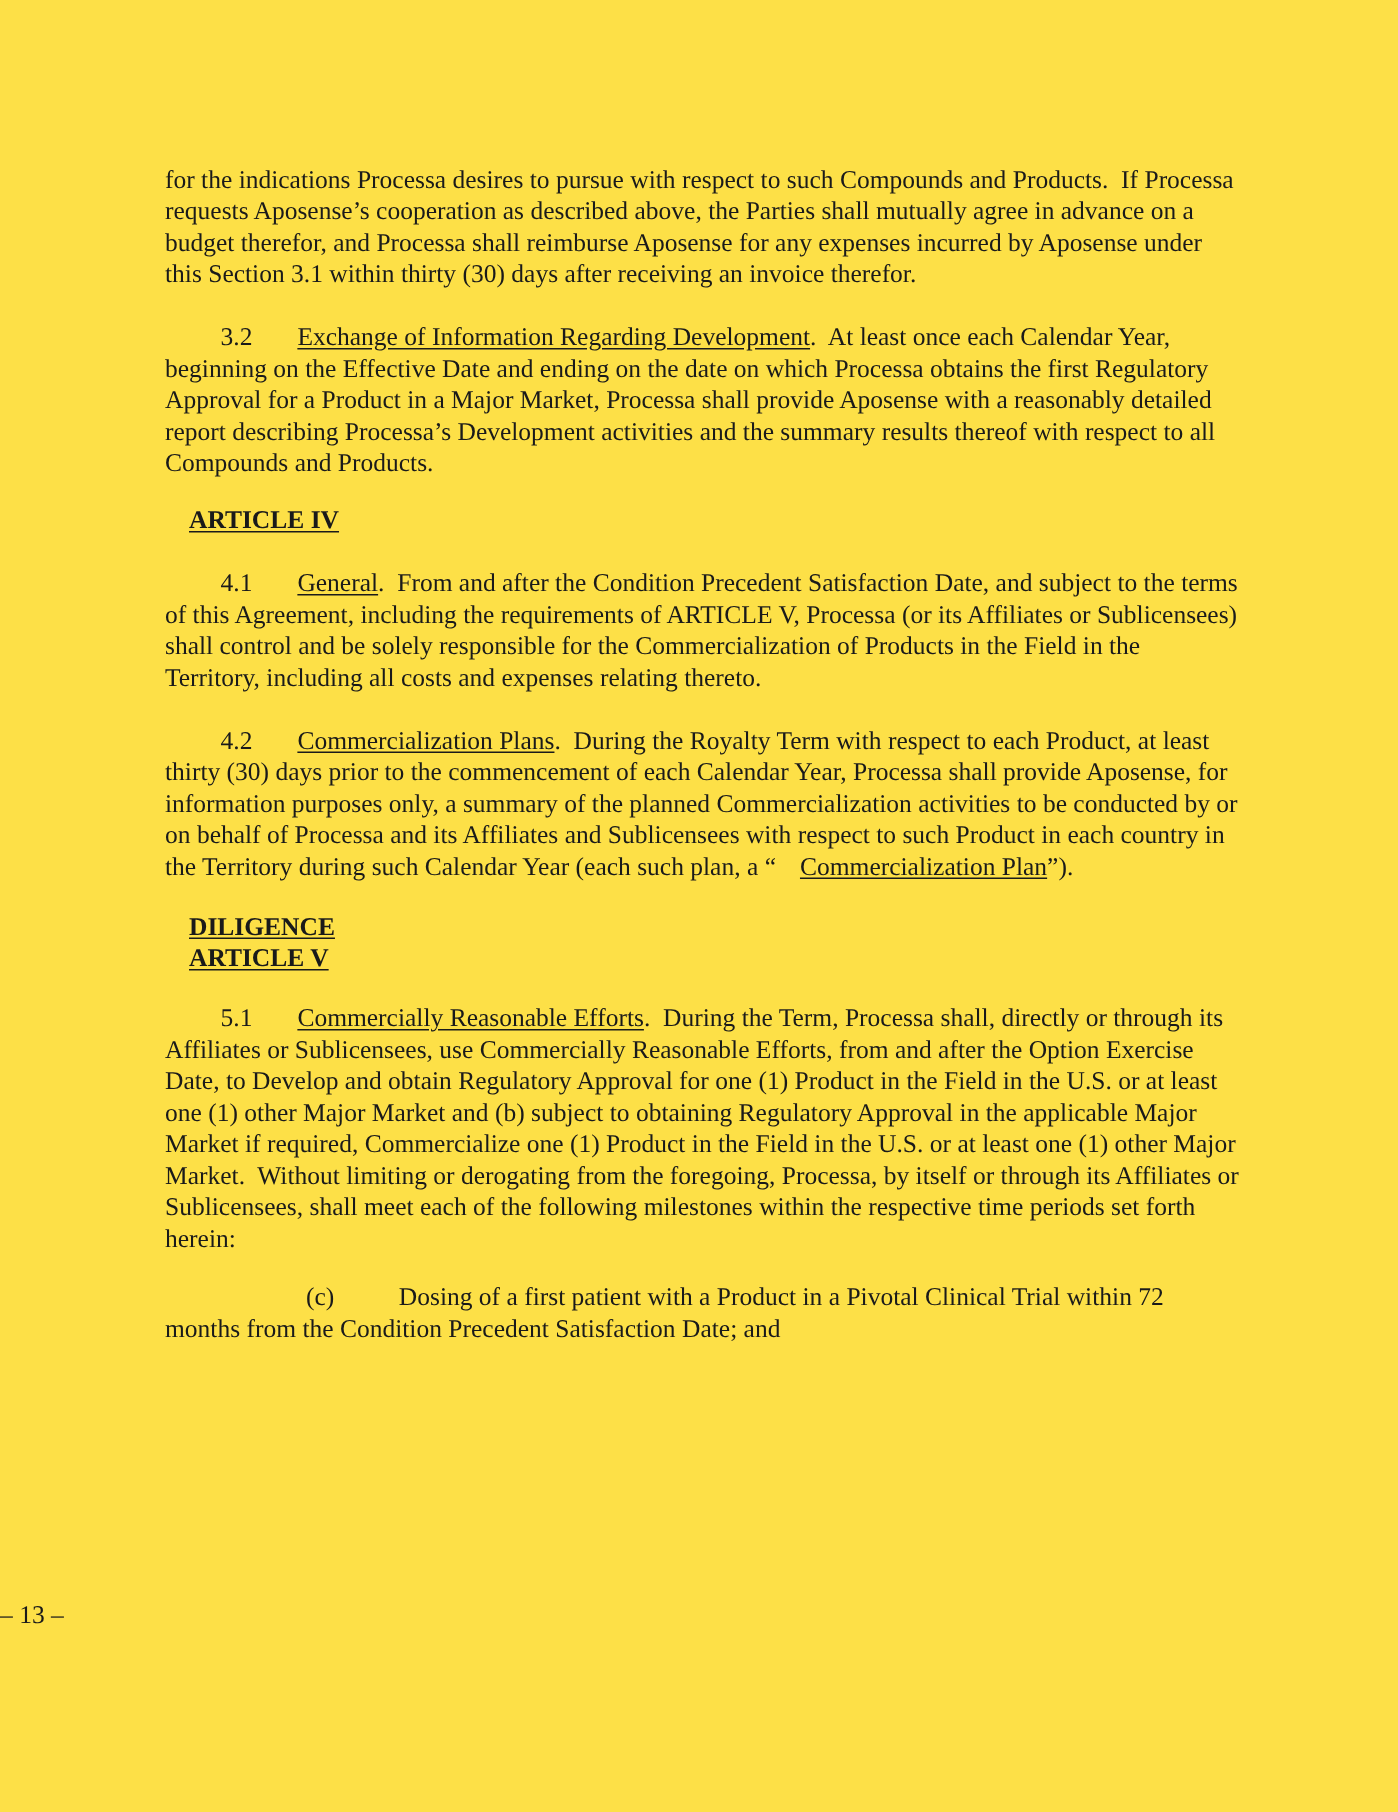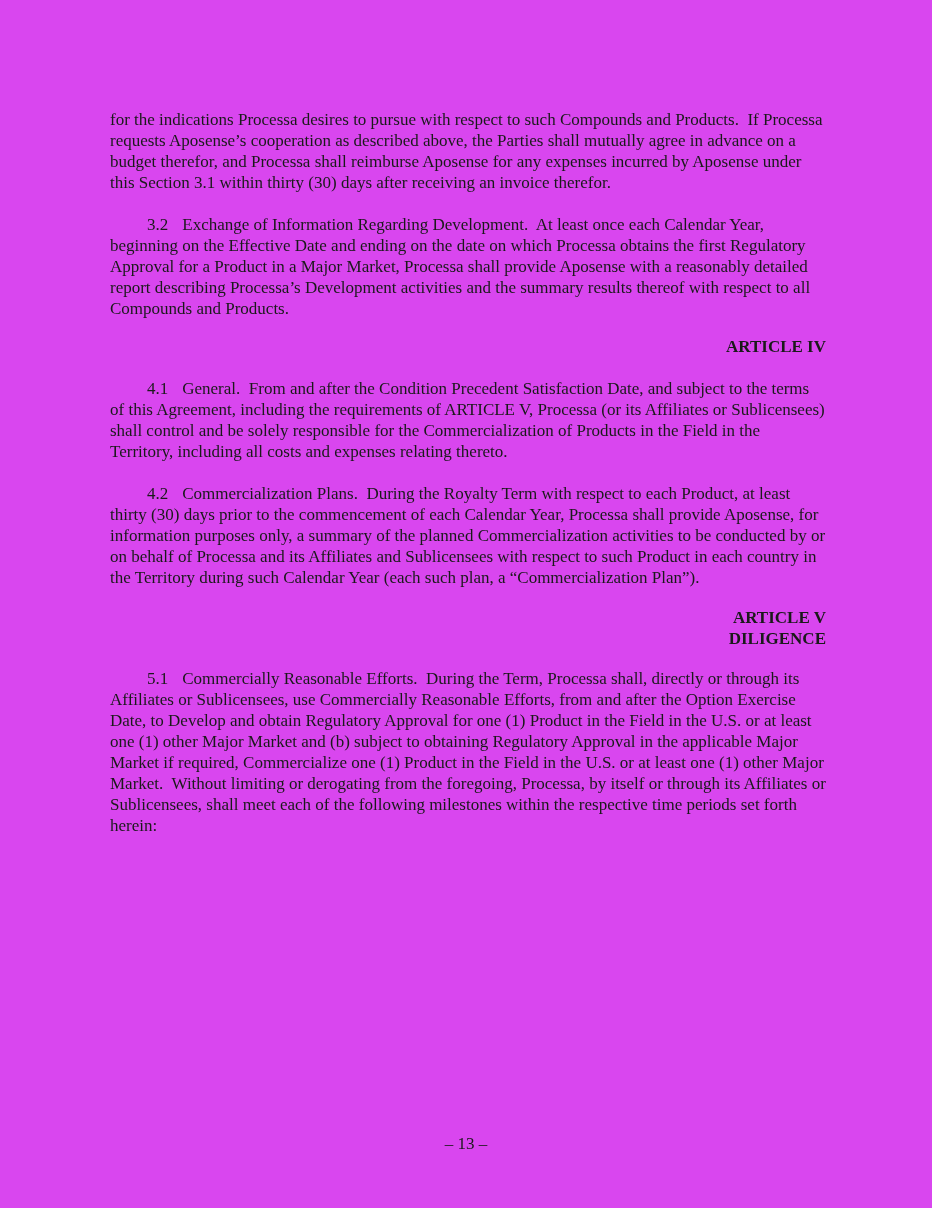--- a/index.html
+++ b/index.html
@@ -7,21 +7,21 @@
     width: 932px;
     height: 1208px;
     background: #ffffff;
     position: relative;
     overflow: hidden;
     font-family: "Liberation Serif", "DejaVu Serif", serif;
     font-size: 17px;
     line-height: 21px;
     color: #1a1a1a;
   }
-  .page { position: absolute; inset: 0; background: #d946ef; }
+  .page { position: absolute; inset: 0; background: #fde047; }
   .content {
     position: absolute;
     left: 110px;
     top: 109px;
     width: 716px;
   }
   p.para {
     margin: 0;
     white-space: pre-wrap;
     text-align: left;
@@ -29,33 +29,33 @@
   .indent-section { text-indent: 37px; }
   .indent-milestone { text-indent: 94px; }
   .mt0  { margin-top: 0; }
   .mt17 { margin-top: 17px !important; }
   .mt18 { margin-top: 18px !important; }
   .mt19 { margin-top: 19px !important; }
   .mt21 { margin-top: 21px !important; }
   .mt40 { margin-top: 40px !important; }
   .tab-s { display: inline-block; width: 14px; }
   .tab-m { display: inline-block; width: 43px; }
-  .u { text-underline-offset: 2px; }
-  .heading { text-align: right; }
+  .u { text-decoration: underline; text-underline-offset: 2px; margin-left: 16px; }
+  .heading { text-align: left; }
   .heading p {
     margin: 0;
     font-weight: bold;
     white-space: pre-wrap;
   }
   .footer {
     position: absolute;
     left: 0;
-    top: 1133px;
+    top: 1066px;
     width: 100%;
-    text-align: center;
+    text-align: left;
     white-space: pre-wrap;
   }
 </style>
 </head>
 <body>
 
 <div class="page">
   <div class="content">
 
     <p class="para mt0">for the indications Processa desires to pursue with respect to such Compounds and Products.  If Processa requests Aposense’s cooperation as described above, the Parties shall mutually agree in advance on a budget therefor, and Processa shall reimburse Aposense for any expenses incurred by Aposense under this Section 3.1 within thirty (30) days after receiving an invoice therefor.</p>
@@ -64,25 +64,26 @@
 
     <div class="heading mt17">
       <p><span class="u">ARTICLE IV</span></p>
     </div>
 
     <p class="para indent-section mt21"><span>4.1</span><span class="tab-s"></span><span class="u">General</span><span>.  From and after the Condition Precedent Satisfaction Date, and subject to the terms of this Agreement, including the requirements of ARTICLE V, Processa (or its Affiliates or Sublicensees) shall control and be solely responsible for the Commercialization of Products in the Field in the Territory, including all costs and expenses relating thereto.</span></p>
 
     <p class="para indent-section mt21"><span>4.2</span><span class="tab-s"></span><span class="u">Commercialization Plans</span><span>.  During the Royalty Term with respect to each Product, at least thirty (30) days prior to the commencement of each Calendar Year, Processa shall provide Aposense, for information purposes only, a summary of the planned Commercialization activities to be conducted by or on behalf of Processa and its Affiliates and Sublicensees with respect to such Product in each country in the Territory during such Calendar Year (each such plan, a “</span><span class="u">Commercialization Plan</span><span>”).</span></p>
 
     <div class="heading mt19">
+      <p><span class="u">DILIGENCE</span></p>
       <p><span class="u">ARTICLE V</span></p>
-      <p><span class="u">DILIGENCE</span></p>
     </div>
 
     <p class="para indent-section mt19"><span>5.1</span><span class="tab-s"></span><span class="u">Commercially Reasonable Efforts</span><span>.  During the Term, Processa shall, directly or through its Affiliates or Sublicensees, use Commercially Reasonable Efforts, from and after the Option Exercise Date, to Develop and obtain Regulatory Approval for one (1) Product in the Field in the U.S. or at least one (1) other Major Market and (b) subject to obtaining Regulatory Approval in the applicable Major Market if required, Commercialize one (1) Product in the Field in the U.S. or at least one (1) other Major Market.  Without limiting or derogating from the foregoing, Processa, by itself or through its Affiliates or Sublicensees, shall meet each of the following milestones within the respective time periods set forth herein:</span></p>
 
 
 
+    <p class="para indent-milestone mt18"><span>(c)</span><span class="tab-m"></span><span>Dosing of a first patient with a Product in a Pivotal Clinical Trial within 72 months from the Condition Precedent Satisfaction Date; and</span></p>
 
   </div>
 
   <div class="footer">– 13 –</div>
 </div>
 
 </body></html>

